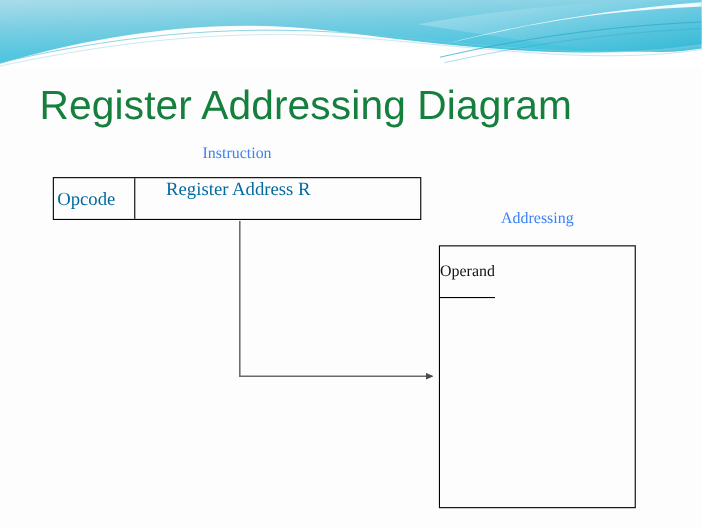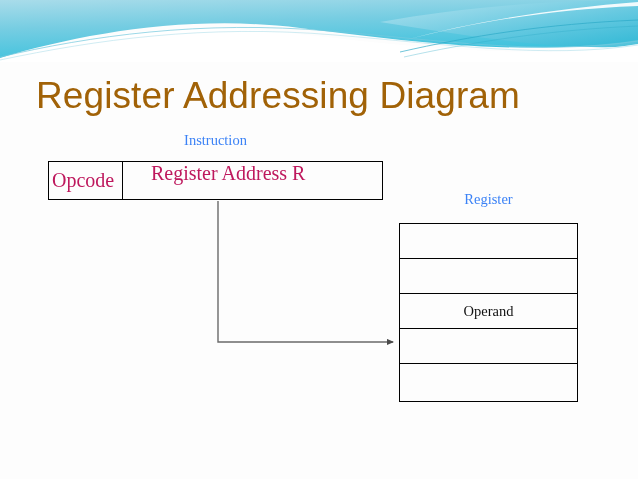--- a/index.html
+++ b/index.html
@@ -28,21 +28,21 @@
   
   #page-title {
     position: absolute;
     left: 36px;
     top: 72px;
     width: 560px;
     font-family: "Liberation Sans", sans-serif;
     font-size: 37px;
     font-weight: 400;
     letter-spacing: 0.1px;
-    color: #a16207;
+    color: #15803d;
     line-height: 48px;
     white-space: nowrap;
   }
 
   
   .serif-label {
     position: absolute;
     font-family: "Liberation Serif", serif;
     font-size: 14.5px;
     color: #3b82f6;
@@ -84,36 +84,36 @@
   }
   #instruction-address-cell {
     flex: 1;
     display: flex;
     align-items: flex-start;
     padding-left: 28px;
     box-sizing: border-box;
   }
   .cell-text {
     font-family: "Liberation Serif", serif;
-    font-size: 20px;
-    color: #be185d;
+    font-size: 17px;
+    color: #0369a1;
     white-space: nowrap;
   }
 
   
   #registers-table {
     position: absolute;
     left: 399px;
     top: 223px;
     width: 179px;
-    height: 179px;
+    height: 239px;
     border: 1.6px solid #000;
     box-sizing: border-box;
     display: flex;
-    flex-direction: column;
+    flex-direction: row;
   }
   .register-row {
     box-sizing: border-box;
     border-bottom: 1.6px solid #000;
     display: flex;
     align-items: center;
     justify-content: center;
   }
   .register-row:last-child { border-bottom: none; }
   .register-row.r0 { height: 47px; }
@@ -179,21 +179,21 @@
 
   <div id="instruction-box">
     <div id="instruction-opcode-cell">
       <span class="cell-text">Opcode</span>
     </div>
     <div id="instruction-address-cell">
       <span class="cell-text">Register Address R</span>
     </div>
   </div>
 
-  <div class="serif-label" id="registers-label">Register</div>
+  <div class="serif-label" id="registers-label">Addressing</div>
 
   <div id="registers-table">
     <div class="register-row r0">
       <span class="register-cell-text"></span>
     </div>
     <div class="register-row r1">
       <span class="register-cell-text"></span>
     </div>
     <div class="register-row r2">
       <span class="register-cell-text">Operand</span>

